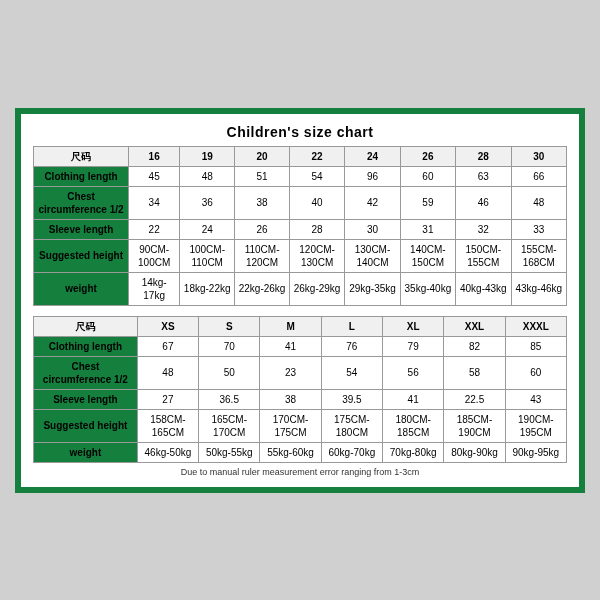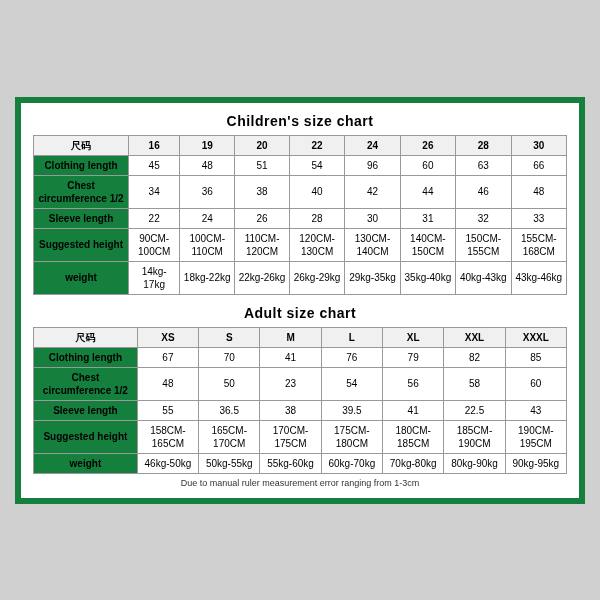--- a/index.html
+++ b/index.html
@@ -89,21 +89,21 @@
           <td>63</td>
           <td>66</td>
         </tr>
         <tr>
           <td class="row-header">Chest circumference 1/2</td>
           <td>34</td>
           <td>36</td>
           <td>38</td>
           <td>40</td>
           <td>42</td>
-          <td>44</td>
+          <td>59</td>
           <td>46</td>
           <td>48</td>
         </tr>
         <tr>
           <td class="row-header">Sleeve length</td>
           <td>22</td>
           <td>24</td>
           <td>26</td>
           <td>28</td>
           <td>30</td>
@@ -131,21 +131,20 @@
           <td>29kg-35kg</td>
           <td>35kg-40kg</td>
           <td>40kg-43kg</td>
           <td>43kg-46kg</td>
         </tr>
       </tbody>
   </table>
 
   <div class="spacer"></div>
 
-  <div class="chart-title">Adult size chart</div>
   <table>
     <thead>
       <tr>
       <th>尺码</th>
           <th>XS</th>
           <th>S</th>
           <th>M</th>
           <th>L</th>
           <th>XL</th>
           <th>XXL</th>
@@ -168,21 +167,21 @@
           <td>48</td>
           <td>50</td>
           <td>23</td>
           <td>54</td>
           <td>56</td>
           <td>58</td>
           <td>60</td>
         </tr>
         <tr>
           <td class="row-header">Sleeve length</td>
-          <td>55</td>
+          <td>27</td>
           <td>36.5</td>
           <td>38</td>
           <td>39.5</td>
           <td>41</td>
           <td>22.5</td>
           <td>43</td>
         </tr>
         <tr>
           <td class="row-header">Suggested height</td>
           <td>158CM-165CM</td>

